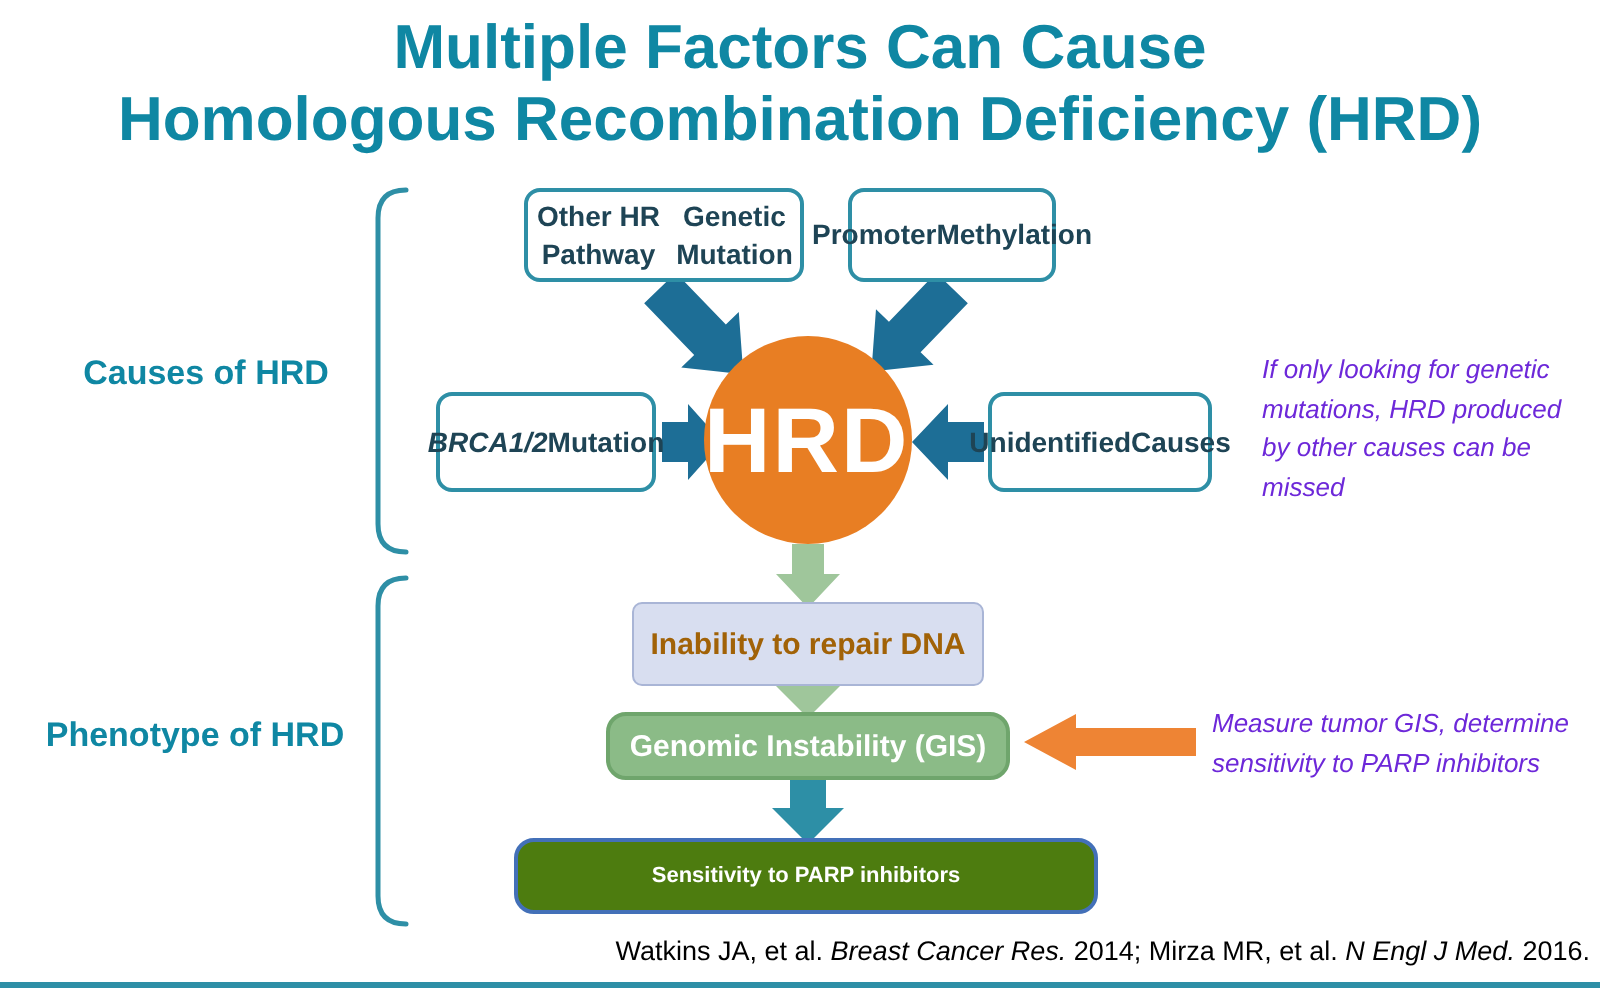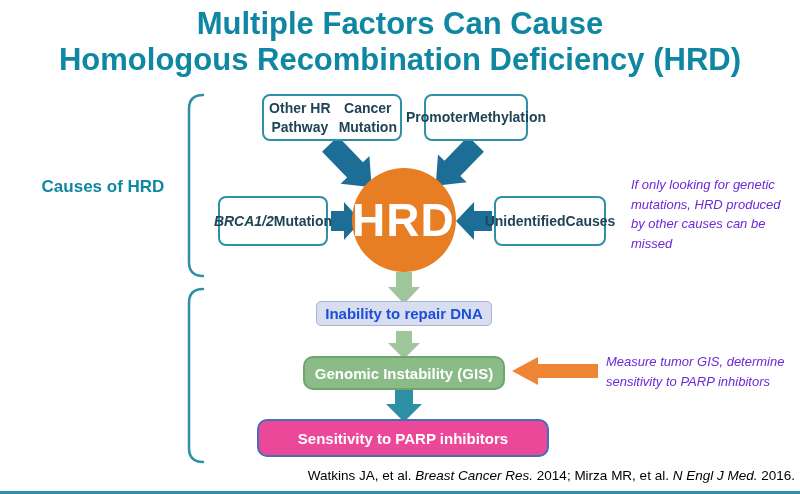--- a/index.html
+++ b/index.html
@@ -23,26 +23,26 @@
   .box-promoter { left:424px; top:94px; width:104px; height:47px; }
   .box-brca { left:218px; top:196px; width:110px; height:50px; }
   .box-unidentified { left:494px; top:196px; width:112px; height:50px; }
 
   .hrd-circle { position:absolute; left:352px; top:168px; width:104px; height:104px; border-radius:50%;
                 background:#E87E23; color:#ffffff; font-size:46px; font-weight:bold;
                 display:flex; align-items:center; justify-content:flex-start; letter-spacing:1px; }
 
   .flow-box { position:absolute; display:flex; align-items:center; justify-content:center;
               font-weight:bold; text-align:center; }
-  .box-inability { left:316px; top:301px; width:176px; height:25px; background:#D8DEF0;
-                   border:1px solid #A9B5D6; border-radius:5px; color:#1d4ed8; font-size:15px; }
+  .box-inability { left:316px; top:301px; width:176px; height:42px; background:#D8DEF0;
+                   border:1px solid #A9B5D6; border-radius:5px; color:#a16207; font-size:15px; }
   .box-gis { left:303px; top:356px; width:202px; height:34px; background:#8BBB87;
              border:2px solid #6FA56C; border-radius:10px; color:#ffffff; font-size:15px; }
-  .box-parp { left:257px; top:419px; width:292px; height:38px; background:#ec4899;
-              border:2px solid #4370B8; border-radius:10px; color:#ffffff; font-size:15px; }
+  .box-parp { left:257px; top:419px; width:292px; height:38px; background:#4d7c0f;
+              border:2px solid #4370B8; border-radius:10px; color:#ffffff; font-size:11px; }
 
   .note { position:absolute; font-style:italic; font-size:13px; color:#6d28d9; line-height:1.5; }
   .note-genetic { left:631px; top:175px; width:164px; }
   .note-gis { left:606px; top:352px; width:192px; }
 
   .citation { position:absolute; right:5px; bottom:11px; font-size:13.5px; color:#000000; white-space:nowrap; }
   .it { font-style:italic;text-align:right; }
 
   .bottom-bar { position:absolute; left:0; bottom:0; width:100%; height:3px; background:#2E8FA6; }
 </style>
@@ -50,20 +50,21 @@
 <body>
 
 <div class="canvas">
 
   <div class="title">
     <div>Multiple Factors Can Cause</div>
     <div>Homologous Recombination Deficiency (HRD)</div>
   </div>
 
   <div class="section-label label-causes">Causes of HRD</div>
+  <div class="section-label label-phenotype">Phenotype of HRD</div>
 
   <svg class="svg-layer" viewBox="0 0 800 494">
 
     <path d="M 203 95 Q 189 95 189 109 L 189 262 Q 189 276 203 276" fill="none" stroke="#2E8FA6" stroke-width="2.5" stroke-linecap="round"></path>
     <path d="M 203 289 Q 189 289 189 303 L 189 448 Q 189 462 203 462" fill="none" stroke="#2E8FA6" stroke-width="2.5" stroke-linecap="round"></path>
 
     <g transform="translate(330,144) rotate(46)">
       <polygon points="0,-11 36,-11 36,-20 60,0 36,20 36,11 0,11" fill="#1D6E96"></polygon>
     </g>
     <g transform="translate(476,144) rotate(134)">
@@ -86,21 +87,21 @@
       <polygon points="0,-9 15,-9 15,-18 33,0 15,18 15,9 0,9" fill="#2D8FA6"></polygon>
     </g>
 
     <g transform="translate(598,371) rotate(180)">
       <polygon points="0,-7 60,-7 60,-14 86,0 60,14 60,7 0,7" fill="#EE8434"></polygon>
     </g>
   </svg>
 
   <div class="cause-box box-other">
     <div>Other HR Pathway</div>
-    <div>Cancer Mutation</div>
+    <div>Genetic Mutation</div>
   </div>
 
   <div class="cause-box box-promoter">
     <div>Promoter</div>
     <div>Methylation</div>
   </div>
 
   <div class="cause-box box-brca">
     <div class="it">BRCA1/2</div>
     <div>Mutation</div>

